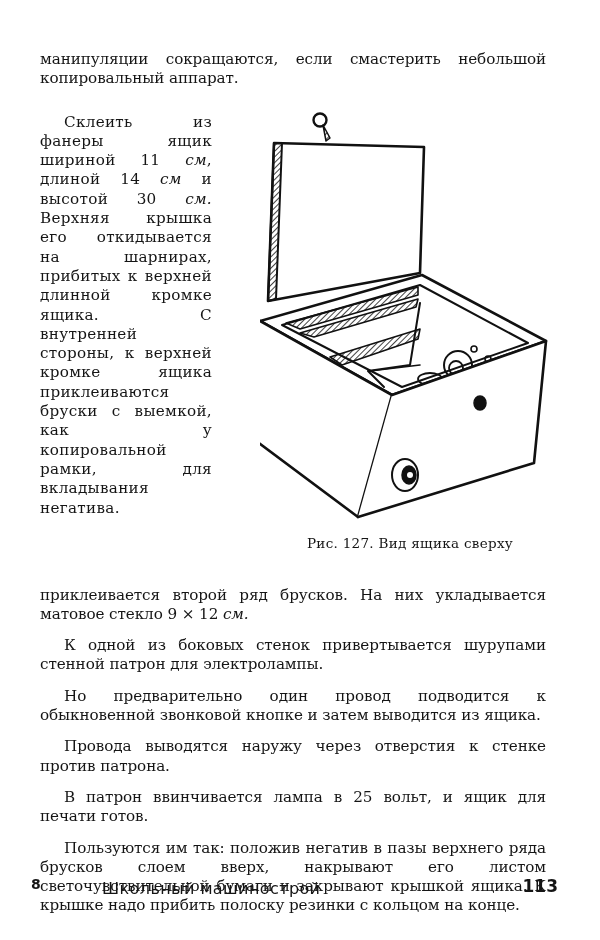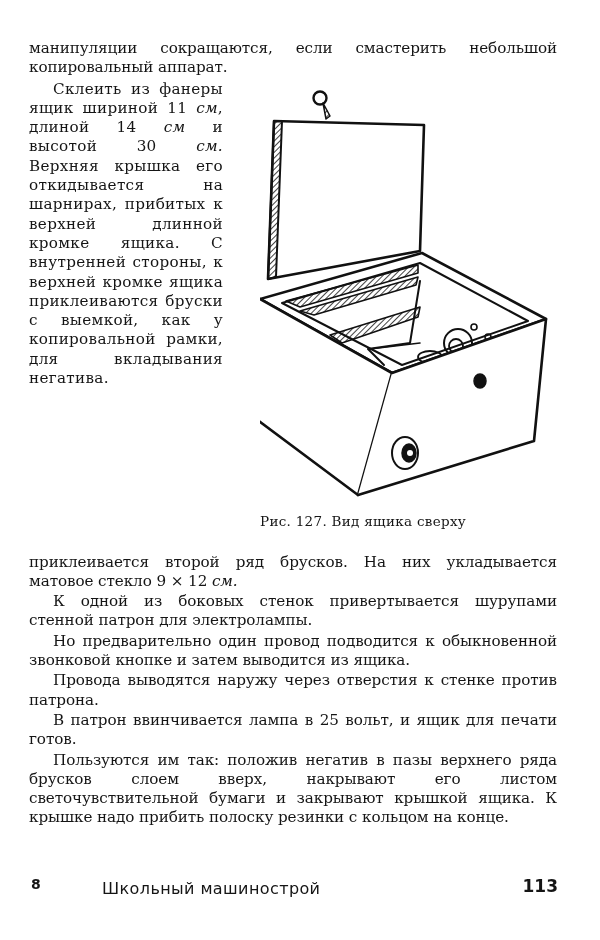--- a/index.html
+++ b/index.html
@@ -4,36 +4,36 @@
   <style>
     html, body { margin: 0; padding: 0; background: #ffffff; }
     body {
       width: 600px; height: 940px; position: relative; overflow: hidden;
       font-family: "DejaVu Serif", "Liberation Serif", serif;
       color: #151515;
     }
     .page { position: absolute; left: 28px; top: 38px; width: 530px; }
     .p {
       font-size: 15.2px; line-height: 19.3px; text-align: justify;
-      margin: 1px; letter-spacing: -0.1px;
+      margin: 12px; letter-spacing: -0.1px;
     }
     .indent { text-indent: 24px; }
     em { font-style: italic; }
     .wrap-block { position: relative; height: 473px; }
     .narrow {
       position: absolute; left: 0; top: 0; width: 196px;
     }
     .narrow .p { letter-spacing: 0.3px; }
     .figure {
       position: absolute; left: 232px; top: 2px; width: 300px; height: 450px;
     }
     .figure svg { position: absolute; left: 0; top: 0; }
     .caption {
       position: absolute; left: 0; width: 300px; top: 432px;
-      font-size: 13.5px; letter-spacing: 0.3px;
+      text-align: center; font-size: 13.5px; letter-spacing: 0.3px;
     }
     .footer {
       position: absolute; left: 28px; top: 876px; width: 530px; height: 22px;
       font-family: "DejaVu Sans", "Liberation Sans", sans-serif;
     }
     .sig-num { position: absolute; left: 3px; top: 0; font-size: 14px; font-weight: bold; }
     .sig-title { position: absolute; left: 30px; top: 3px; font-size: 16px; font-weight: normal; letter-spacing: 0.4px; margin-left: 44px; }
     .page-num { position: absolute; right: 0; top: 0; font-size: 17px; font-weight: bold; }
     .full { margin-top: 0; }
   </style>

